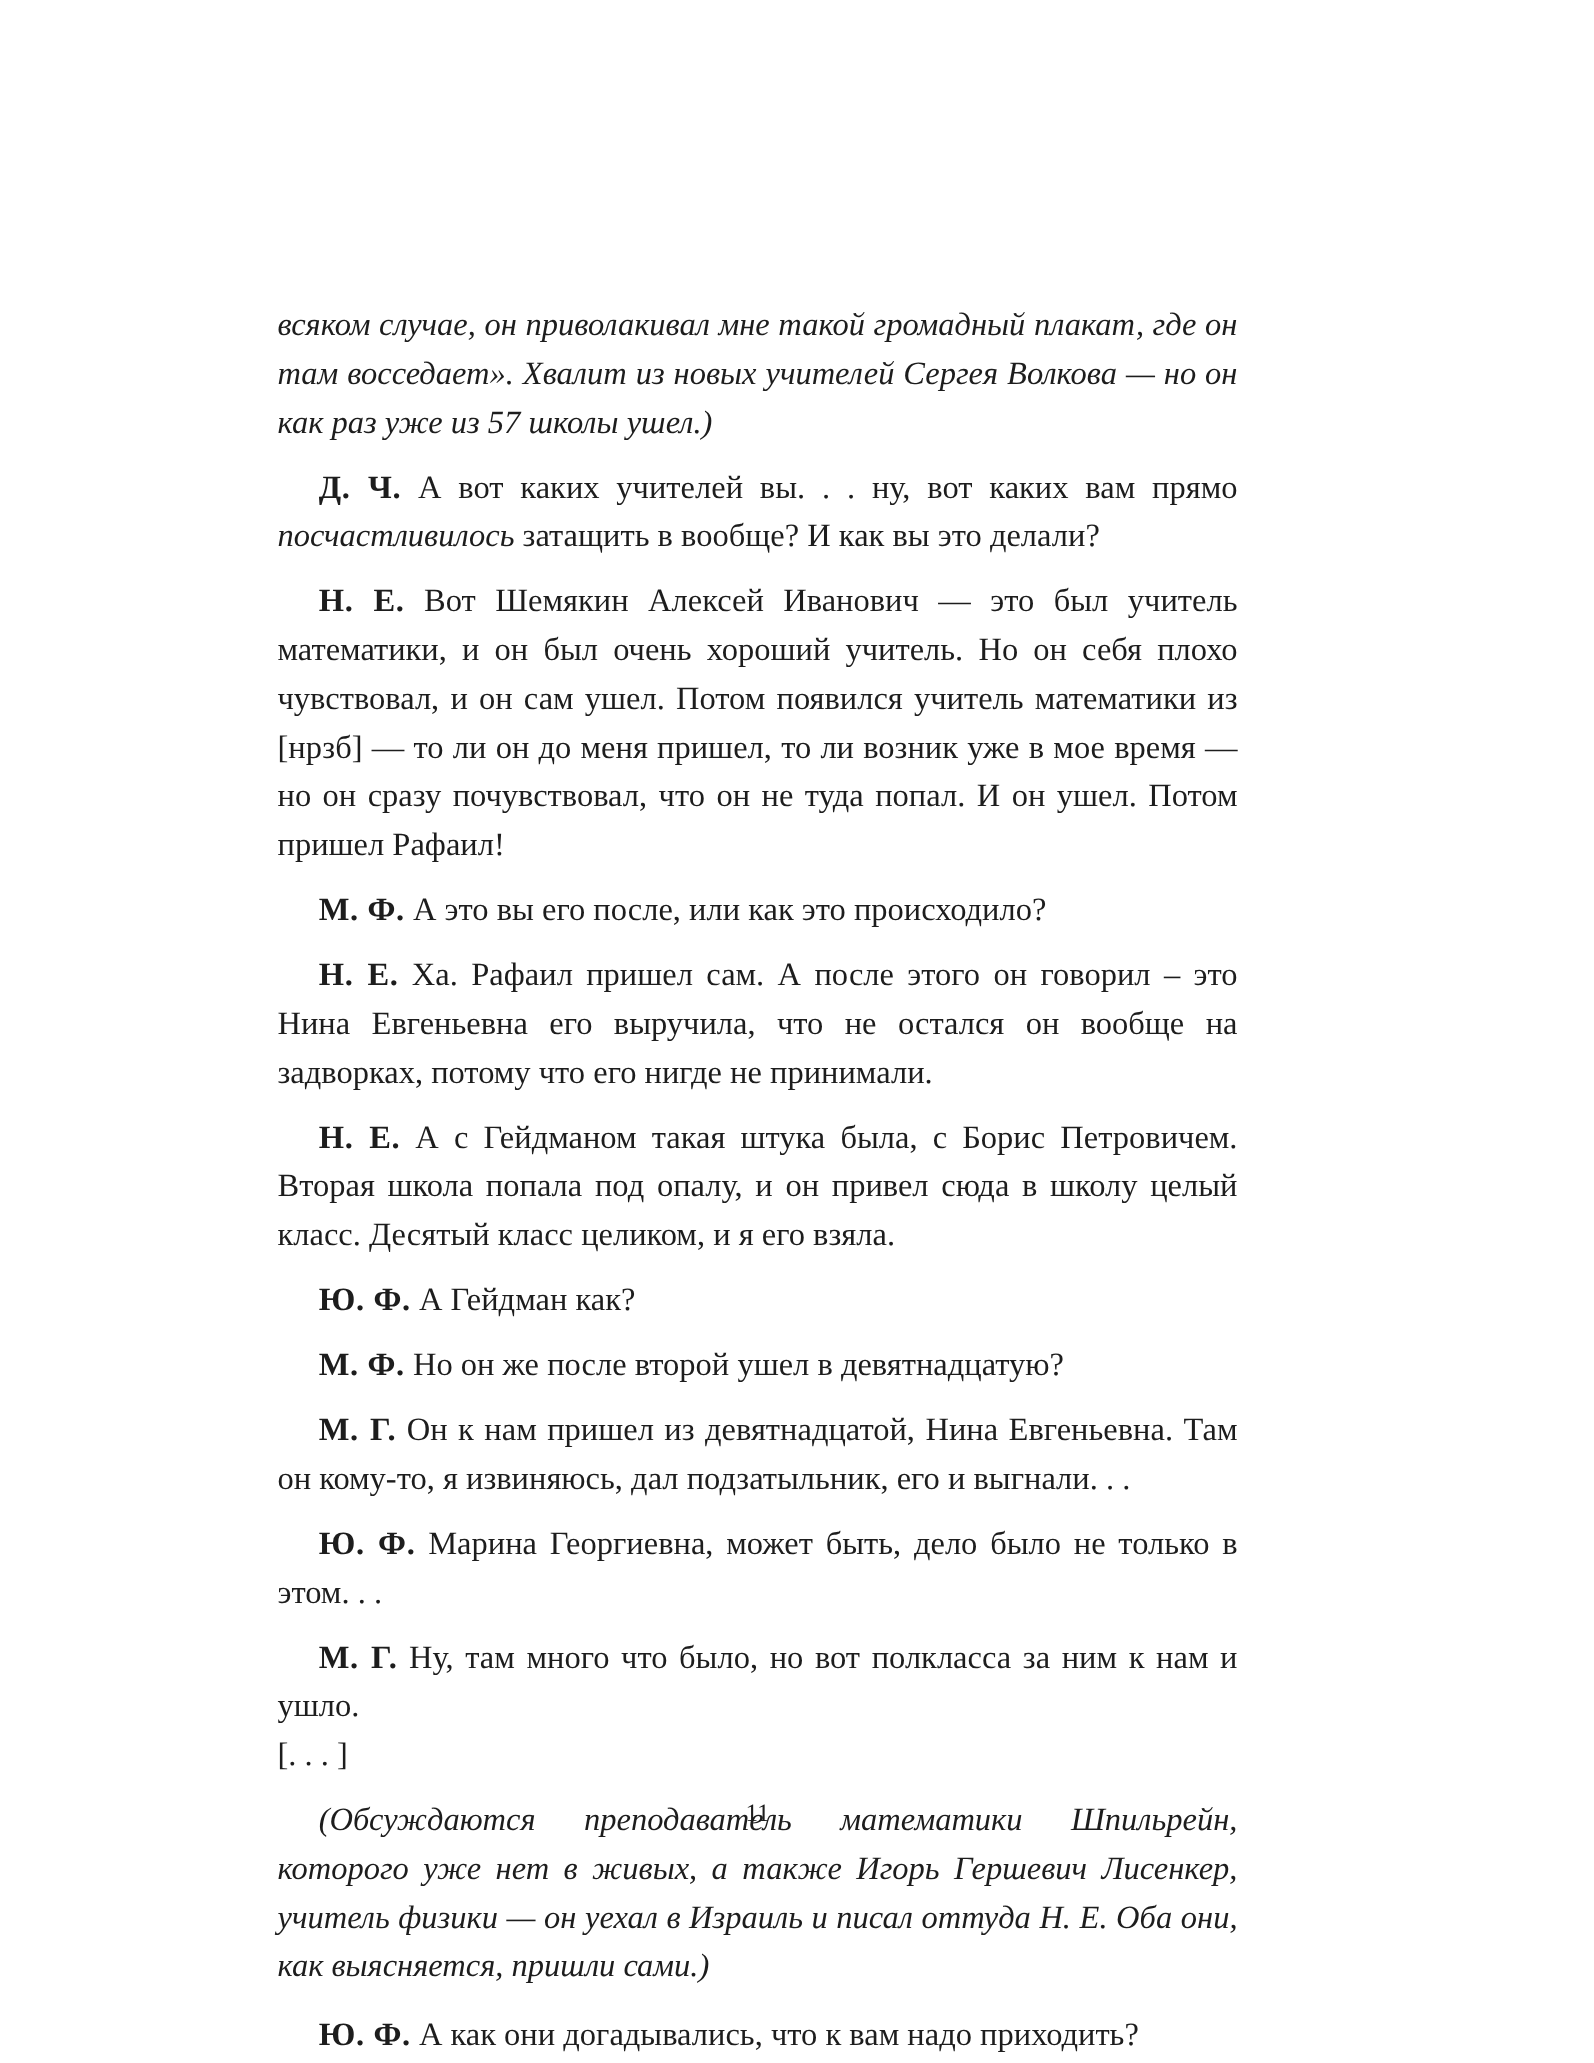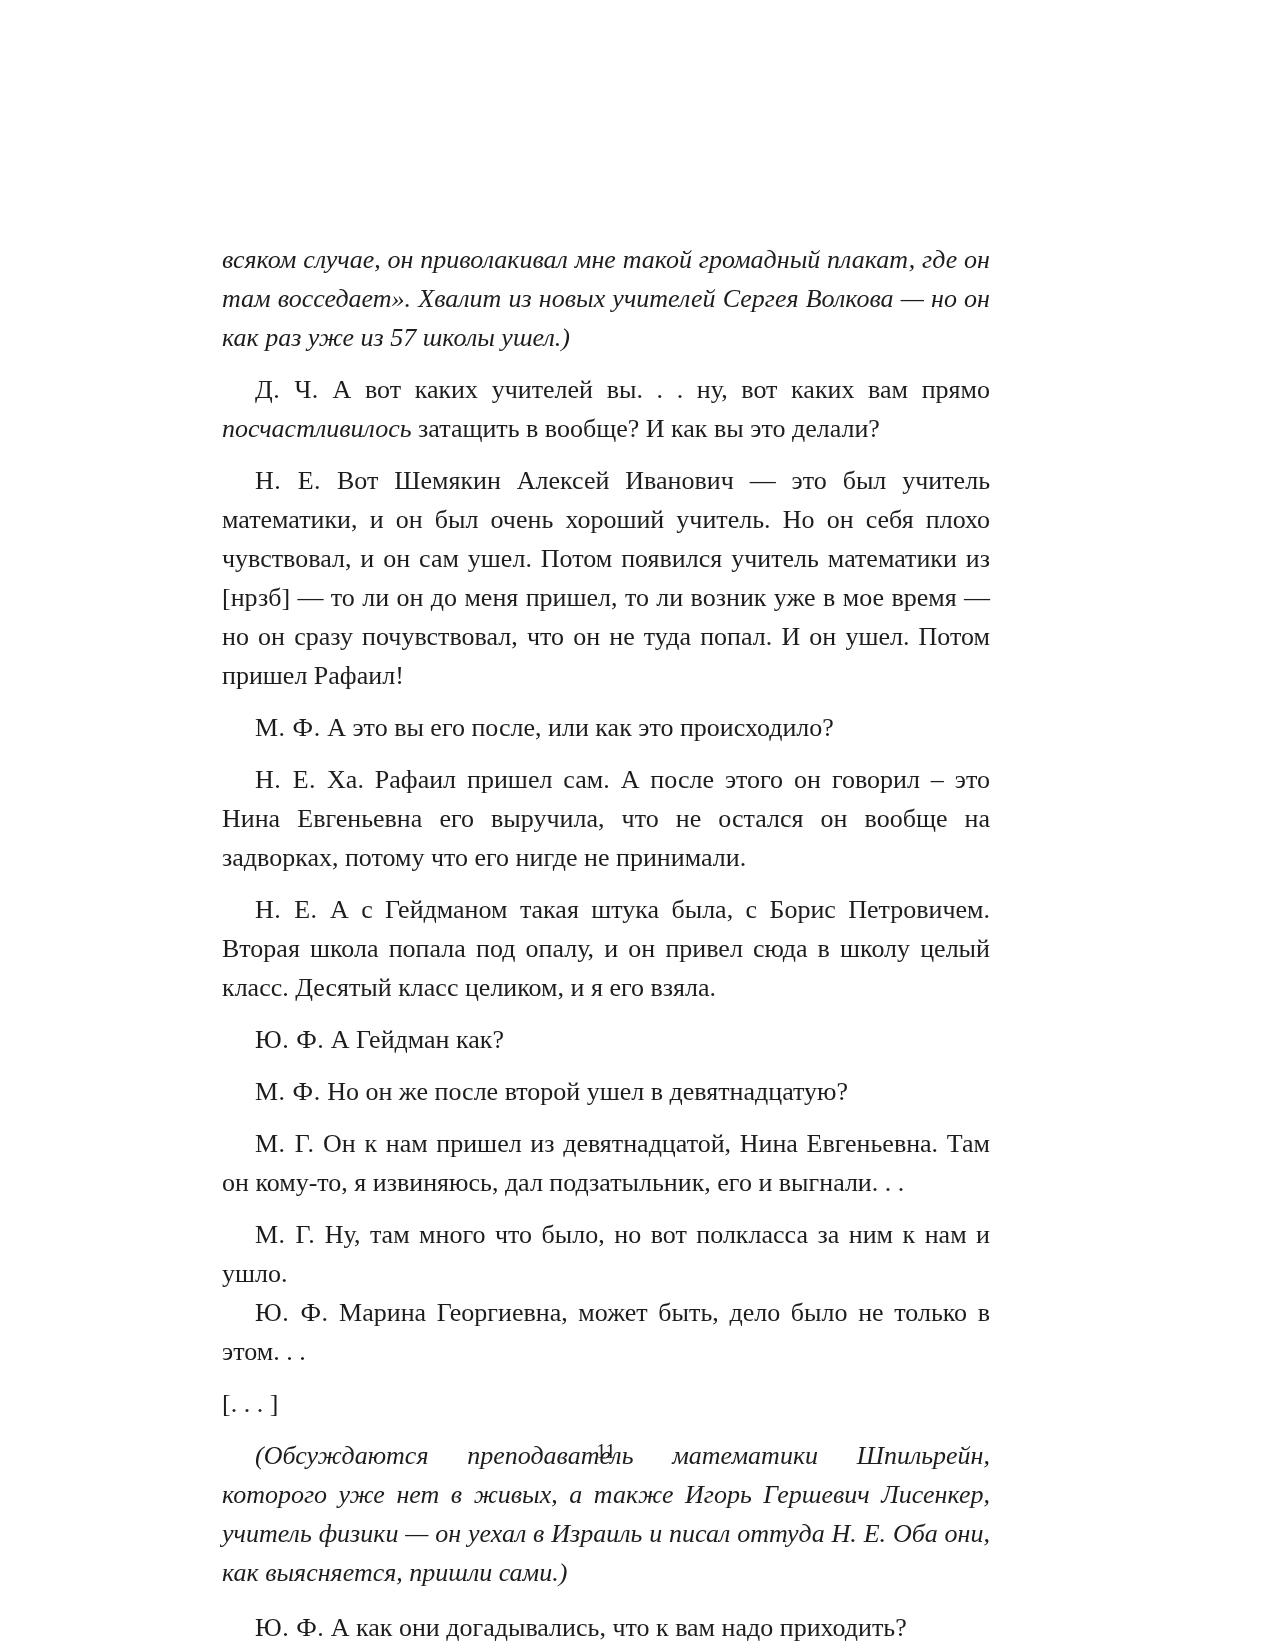--- a/index.html
+++ b/index.html
@@ -29,21 +29,21 @@
     line-height: 39px;
     text-align: justify;
     text-indent: 33px;
   }
   .para.noindent { text-indent: 0; }
   .para.italic { font-style: italic; }
   .para.no-gap { margin-bottom: 0; }
   .para.small-gap { margin-bottom: 16px; }
   .para.left { text-align: left; }
   .speaker {
-    font-weight: normal;
+    font-weight: bold;
     letter-spacing: 0.5px;
   }
   .page-number {
     position: absolute;
     left: 222px;
     top: 1432px;
     width: 768px;
     text-align: center;
     font-size: 20px;
     line-height: 39px;
@@ -76,25 +76,25 @@
 
     <p class="para"><b class="speaker">Ю. Ф.</b>
       <span>А Гейдман как?</span></p>
 
     <p class="para"><b class="speaker">М. Ф.</b>
       <span>Но он же после второй ушел в девятнадцатую?</span></p>
 
     <p class="para"><b class="speaker">М. Г.</b>
       <span>Он к нам пришел из девятнадцатой, Нина Евгеньевна. Там он кому-то, я извиняюсь, дал подзатыльник, его и выгнали. . .</span></p>
 
+    <p class="para"><b class="speaker">Ю. Ф.</b>
+      <span>Марина Георгиевна, может быть, дело было не только в этом. . .</span></p>
+
     <p class="para no-gap"><b class="speaker">М. Г.</b>
       <span>Ну, там много что было, но вот полкласса за ним к нам и ушло.</span></p>
-
-    <p class="para"><b class="speaker">Ю. Ф.</b>
-      <span>Марина Георгиевна, может быть, дело было не только в этом. . .</span></p>
 
     <p class="para noindent left">[. . . ]</p>
 
     <p class="para italic small-gap">(Обсуждаются преподаватель математики Шпильрейн, которого уже нет в живых, а также Игорь Гершевич Лисенкер, учитель физики — он уехал в Израиль и писал оттуда Н. Е. Оба они, как выясняется, пришли сами.)</p>
 
     <p class="para"><b class="speaker">Ю. Ф.</b>
       <span>А как они догадывались, что к вам надо приходить?</span></p>
 
     <p class="para">
       </p>

